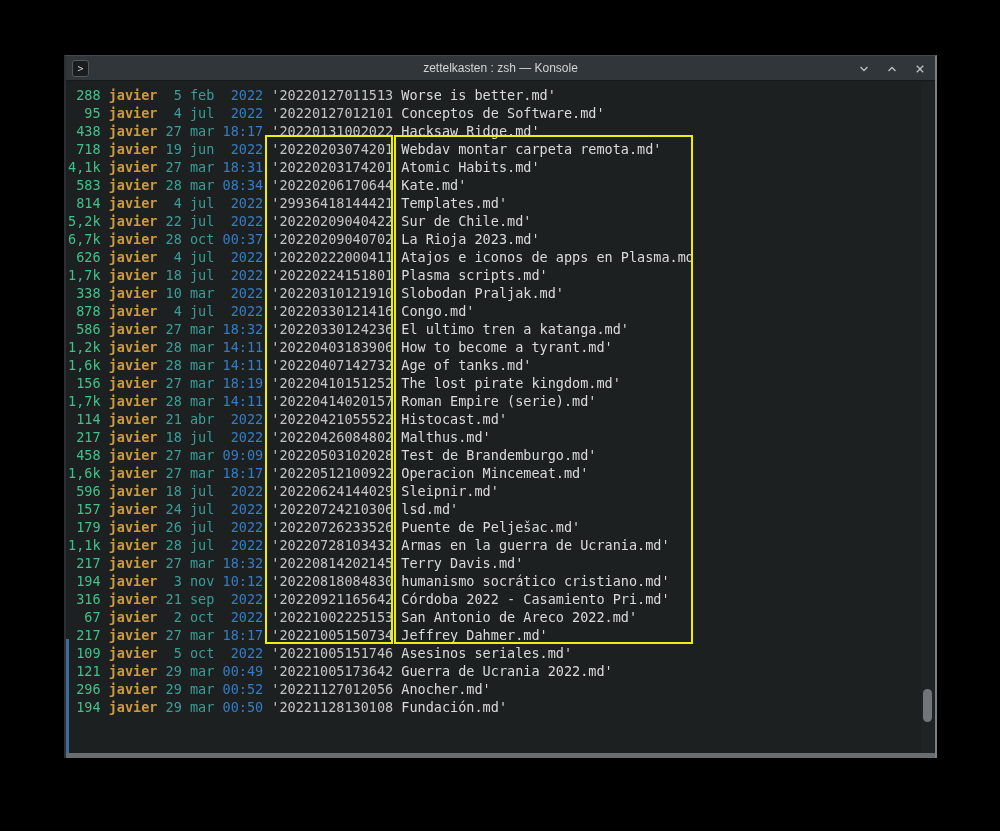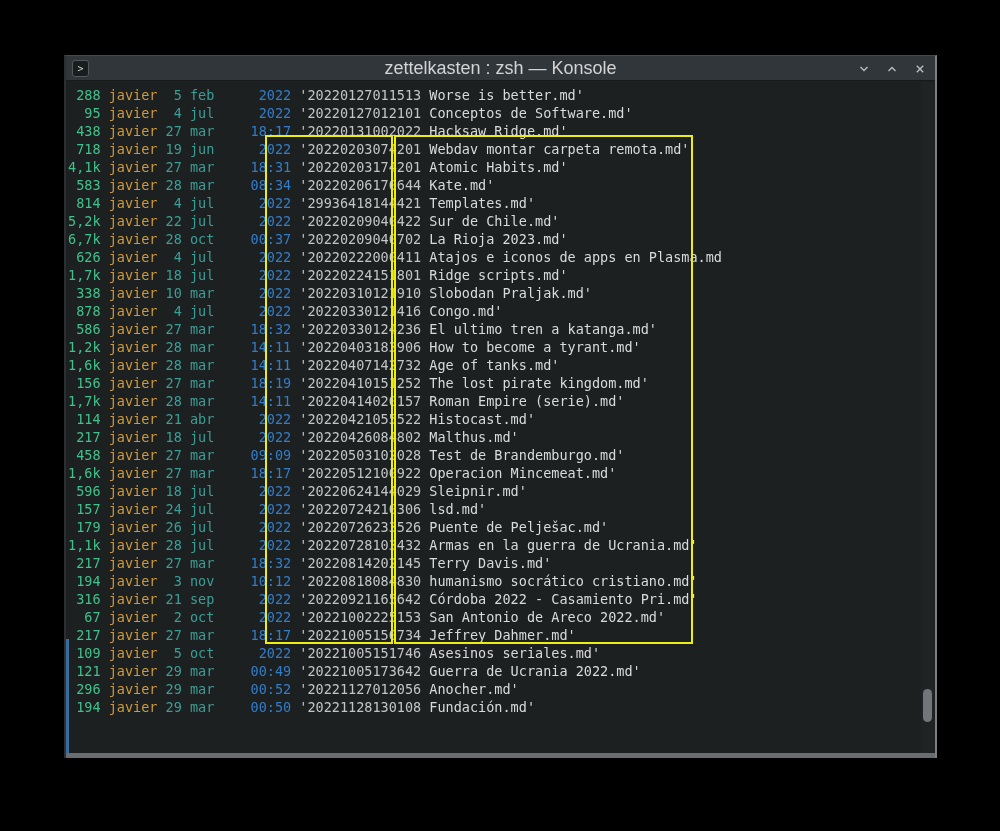--- a/index.html
+++ b/index.html
@@ -34,42 +34,42 @@
     display:flex;align-items:center;
     border-bottom:1px solid #17191a;
   }
   .app-icon{
     position:absolute;left:6px;top:4px;width:17px;height:17px;
     background:#1a1d1e;border:1px solid #54585c;border-radius:3px;
     color:#cdd0d2;font-family:"DejaVu Sans Mono",monospace;font-size:10px;
     display:flex;align-items:center;justify-content:center;line-height:1;
   }
   .title{
-    flex:1;text-align:center;font-size:18px;color:var(--titlebar-text);
+    flex:1;text-align:center;font-size:12px;color:var(--titlebar-text);
   }
   .win-controls{
     position:absolute;right:8px;top:0;height:25px;display:flex;align-items:center;gap:13px;
   }
   .win-btn{width:15px;height:15px;display:flex;align-items:center;justify-content:center;cursor:default;}
   .win-btn svg{display:block;}
   .terminal{
     position:absolute;left:0;top:26px;right:0;bottom:5px;
     background:var(--terminal-bg);overflow:hidden;
     padding:4px 0 0 2px;
   }
   .row{
     white-space:pre;
     font-family:"DejaVu Sans Mono",monospace;
     font-size:13.5px;line-height:18px;height:18px;
     color:var(--name-white);
   }
   .c-size{color:var(--size-green);font-weight:normal;}
-  .c-user{color:var(--user-gold);font-weight:normal;}
+  .c-user{color:var(--user-gold);font-weight:bold;}
   .c-date{color:var(--date-teal);}
-  .c-time{color:var(--time-blue);margin-left:28px;}
+  .c-time{color:var(--time-blue);}
   .c-id{color:var(--id-gray);}
   .c-name{color:var(--name-white);margin-top:30px;}
   .annotation-box{
     position:absolute;border:2px solid var(--annotation-yellow);
     background:transparent;pointer-events:none;z-index:6;
   }
   .box-id{left:199px;top:79px;width:128px;height:509px;}
   .box-name{left:328px;top:79px;width:299px;height:509px;}
   .newline-marker{
     position:absolute;left:0px;top:583px;width:3px;height:114px;
@@ -126,21 +126,21 @@
       <div class="row"><span class="c-size"> 288</span><span class="c-plain"> </span><span class="c-user">javier</span><span class="c-plain"> </span><span class="c-date"> 5 feb</span><span class="c-plain"> </span><span class="c-time"> 2022</span><span class="c-plain"> </span><span class="c-id">'20220127011513</span><span class="c-plain"> </span><span class="c-name">Worse is better.md'</span></div>
       <div class="row"><span class="c-size">  95</span><span class="c-plain"> </span><span class="c-user">javier</span><span class="c-plain"> </span><span class="c-date"> 4 jul</span><span class="c-plain"> </span><span class="c-time"> 2022</span><span class="c-plain"> </span><span class="c-id">'20220127012101</span><span class="c-plain"> </span><span class="c-name">Conceptos de Software.md'</span></div>
       <div class="row"><span class="c-size"> 438</span><span class="c-plain"> </span><span class="c-user">javier</span><span class="c-plain"> </span><span class="c-date">27 mar</span><span class="c-plain"> </span><span class="c-time">18:17</span><span class="c-plain"> </span><span class="c-id">'20220131002022</span><span class="c-plain"> </span><span class="c-name">Hacksaw Ridge.md'</span></div>
       <div class="row"><span class="c-size"> 718</span><span class="c-plain"> </span><span class="c-user">javier</span><span class="c-plain"> </span><span class="c-date">19 jun</span><span class="c-plain"> </span><span class="c-time"> 2022</span><span class="c-plain"> </span><span class="c-id">'20220203074201</span><span class="c-plain"> </span><span class="c-name">Webdav montar carpeta remota.md'</span></div>
       <div class="row"><span class="c-size">4,1k</span><span class="c-plain"> </span><span class="c-user">javier</span><span class="c-plain"> </span><span class="c-date">27 mar</span><span class="c-plain"> </span><span class="c-time">18:31</span><span class="c-plain"> </span><span class="c-id">'20220203174201</span><span class="c-plain"> </span><span class="c-name">Atomic Habits.md'</span></div>
       <div class="row"><span class="c-size"> 583</span><span class="c-plain"> </span><span class="c-user">javier</span><span class="c-plain"> </span><span class="c-date">28 mar</span><span class="c-plain"> </span><span class="c-time">08:34</span><span class="c-plain"> </span><span class="c-id">'20220206170644</span><span class="c-plain"> </span><span class="c-name">Kate.md'</span></div>
       <div class="row"><span class="c-size"> 814</span><span class="c-plain"> </span><span class="c-user">javier</span><span class="c-plain"> </span><span class="c-date"> 4 jul</span><span class="c-plain"> </span><span class="c-time"> 2022</span><span class="c-plain"> </span><span class="c-id">'29936418144421</span><span class="c-plain"> </span><span class="c-name">Templates.md'</span></div>
       <div class="row"><span class="c-size">5,2k</span><span class="c-plain"> </span><span class="c-user">javier</span><span class="c-plain"> </span><span class="c-date">22 jul</span><span class="c-plain"> </span><span class="c-time"> 2022</span><span class="c-plain"> </span><span class="c-id">'20220209040422</span><span class="c-plain"> </span><span class="c-name">Sur de Chile.md'</span></div>
       <div class="row"><span class="c-size">6,7k</span><span class="c-plain"> </span><span class="c-user">javier</span><span class="c-plain"> </span><span class="c-date">28 oct</span><span class="c-plain"> </span><span class="c-time">00:37</span><span class="c-plain"> </span><span class="c-id">'20220209040702</span><span class="c-plain"> </span><span class="c-name">La Rioja 2023.md'</span></div>
       <div class="row"><span class="c-size"> 626</span><span class="c-plain"> </span><span class="c-user">javier</span><span class="c-plain"> </span><span class="c-date"> 4 jul</span><span class="c-plain"> </span><span class="c-time"> 2022</span><span class="c-plain"> </span><span class="c-id">'20220222000411</span><span class="c-plain"> </span><span class="c-name">Atajos e iconos de apps en Plasma.md</span></div>
-      <div class="row"><span class="c-size">1,7k</span><span class="c-plain"> </span><span class="c-user">javier</span><span class="c-plain"> </span><span class="c-date">18 jul</span><span class="c-plain"> </span><span class="c-time"> 2022</span><span class="c-plain"> </span><span class="c-id">'20220224151801</span><span class="c-plain"> </span><span class="c-name">Ridge scripts.md'</span></div>
+      <div class="row"><span class="c-size">1,7k</span><span class="c-plain"> </span><span class="c-user">javier</span><span class="c-plain"> </span><span class="c-date">18 jul</span><span class="c-plain"> </span><span class="c-time"> 2022</span><span class="c-plain"> </span><span class="c-id">'20220224151801</span><span class="c-plain"> </span><span class="c-name">Plasma scripts.md'</span></div>
       <div class="row"><span class="c-size"> 338</span><span class="c-plain"> </span><span class="c-user">javier</span><span class="c-plain"> </span><span class="c-date">10 mar</span><span class="c-plain"> </span><span class="c-time"> 2022</span><span class="c-plain"> </span><span class="c-id">'20220310121910</span><span class="c-plain"> </span><span class="c-name">Slobodan Praljak.md'</span></div>
       <div class="row"><span class="c-size"> 878</span><span class="c-plain"> </span><span class="c-user">javier</span><span class="c-plain"> </span><span class="c-date"> 4 jul</span><span class="c-plain"> </span><span class="c-time"> 2022</span><span class="c-plain"> </span><span class="c-id">'20220330121416</span><span class="c-plain"> </span><span class="c-name">Congo.md'</span></div>
       <div class="row"><span class="c-size"> 586</span><span class="c-plain"> </span><span class="c-user">javier</span><span class="c-plain"> </span><span class="c-date">27 mar</span><span class="c-plain"> </span><span class="c-time">18:32</span><span class="c-plain"> </span><span class="c-id">'20220330124236</span><span class="c-plain"> </span><span class="c-name">El ultimo tren a katanga.md'</span></div>
       <div class="row"><span class="c-size">1,2k</span><span class="c-plain"> </span><span class="c-user">javier</span><span class="c-plain"> </span><span class="c-date">28 mar</span><span class="c-plain"> </span><span class="c-time">14:11</span><span class="c-plain"> </span><span class="c-id">'20220403183906</span><span class="c-plain"> </span><span class="c-name">How to become a tyrant.md'</span></div>
       <div class="row"><span class="c-size">1,6k</span><span class="c-plain"> </span><span class="c-user">javier</span><span class="c-plain"> </span><span class="c-date">28 mar</span><span class="c-plain"> </span><span class="c-time">14:11</span><span class="c-plain"> </span><span class="c-id">'20220407142732</span><span class="c-plain"> </span><span class="c-name">Age of tanks.md'</span></div>
       <div class="row"><span class="c-size"> 156</span><span class="c-plain"> </span><span class="c-user">javier</span><span class="c-plain"> </span><span class="c-date">27 mar</span><span class="c-plain"> </span><span class="c-time">18:19</span><span class="c-plain"> </span><span class="c-id">'20220410151252</span><span class="c-plain"> </span><span class="c-name">The lost pirate kingdom.md'</span></div>
       <div class="row"><span class="c-size">1,7k</span><span class="c-plain"> </span><span class="c-user">javier</span><span class="c-plain"> </span><span class="c-date">28 mar</span><span class="c-plain"> </span><span class="c-time">14:11</span><span class="c-plain"> </span><span class="c-id">'20220414020157</span><span class="c-plain"> </span><span class="c-name">Roman Empire (serie).md'</span></div>
       <div class="row"><span class="c-size"> 114</span><span class="c-plain"> </span><span class="c-user">javier</span><span class="c-plain"> </span><span class="c-date">21 abr</span><span class="c-plain"> </span><span class="c-time"> 2022</span><span class="c-plain"> </span><span class="c-id">'20220421055522</span><span class="c-plain"> </span><span class="c-name">Histocast.md'</span></div>
       <div class="row"><span class="c-size"> 217</span><span class="c-plain"> </span><span class="c-user">javier</span><span class="c-plain"> </span><span class="c-date">18 jul</span><span class="c-plain"> </span><span class="c-time"> 2022</span><span class="c-plain"> </span><span class="c-id">'20220426084802</span><span class="c-plain"> </span><span class="c-name">Malthus.md'</span></div>
       <div class="row"><span class="c-size"> 458</span><span class="c-plain"> </span><span class="c-user">javier</span><span class="c-plain"> </span><span class="c-date">27 mar</span><span class="c-plain"> </span><span class="c-time">09:09</span><span class="c-plain"> </span><span class="c-id">'20220503102028</span><span class="c-plain"> </span><span class="c-name">Test de Brandemburgo.md'</span></div>

